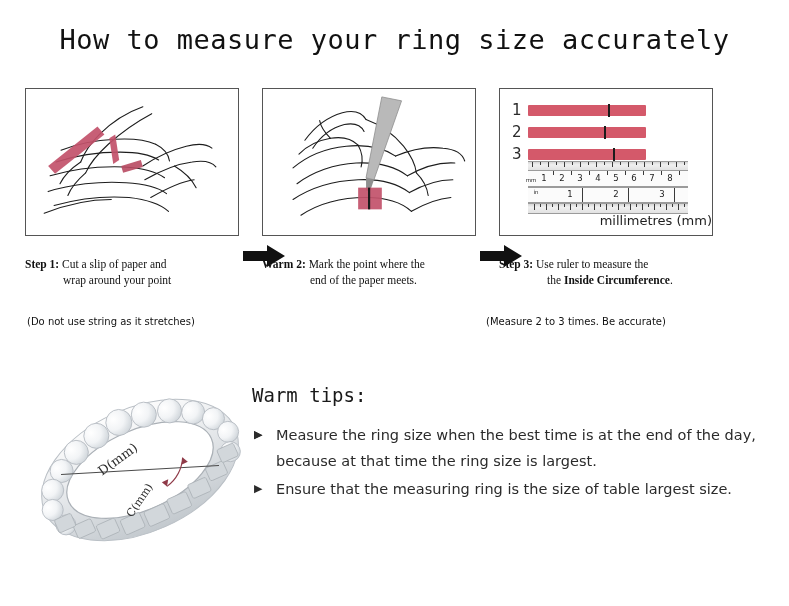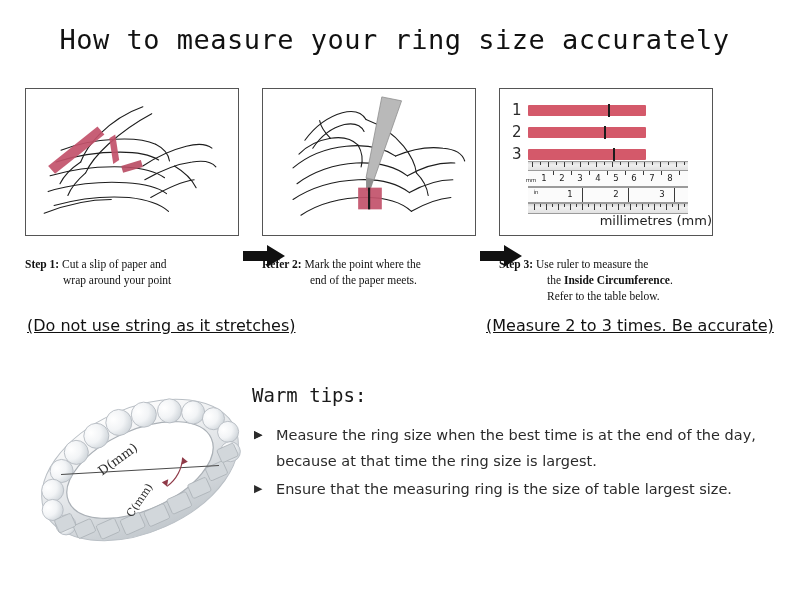--- a/index.html
+++ b/index.html
@@ -78,23 +78,22 @@
   }
   .step-caption .ind {
     display: block;
     padding-left: 38px;
   }
   .step-caption .ind.narrow { padding-left: 48px; }
   .step-caption .strong { font-weight: bold; }
 
   .step-note {
     font-family: "DejaVu Sans", sans-serif;
-    font-size: 16px;
+    font-size: 10px;
     color: #111111;
-    text-decoration: underline;
   }
   .note1 { position: absolute; left: 27px; top: 228px; }
   .note3 { position: absolute; left: 486px; top: 228px; }
 
   
   .hand-svg { display: block; width: 100%; height: 100%; }
 
   
   .measure-wrap {
     position: absolute;
@@ -280,21 +279,21 @@
           <polygon points="104,90 112,92 108,104 104,103" fill="#8f8f8f"></polygon>
         </g>
 
         <g>
           <rect x="96" y="100" width="24" height="22" fill="#c2516a" opacity="0.92"></rect>
           <rect x="106" y="100" width="2.2" height="22" fill="#1b1b1b"></rect>
         </g>
       </svg>
     </div>
     <div class="step-caption">
-      <span class="lbl">Refer 2:</span>
+      <span class="lbl">Warm 2:</span>
       <span>Mark the point where the</span>
       <span class="ind narrow">end of the paper meets.</span>
     </div>
   </div>
 
   <div class="arrow a2">
     <svg viewBox="0 0 42 26" width="42" height="26">
       <polygon points="0,8 24,8 24,2 42,13 24,24 24,18 0,18" fill="#111111"></polygon>
     </svg>
   </div>
@@ -409,21 +408,20 @@
           </div>
         </div>
 
         <div class="mm-caption" style="top:124px;text-align:right;">millimetres (mm)</div>
       </div>
     </div>
     <div class="step-caption">
       <span class="lbl">Step 3:</span>
       <span>Use ruler to measure the</span>
       <span class="ind narrow"><span>the </span><span class="strong">Inside Circumference</span><span>.</span></span>
-      <span class="ind narrow">Refer to the table below.</span>
     </div>
   </div>
 
   <div class="step-note note1">(Do not use string as it stretches)</div>
   <div class="step-note note3">(Measure 2 to 3 times. Be accurate)</div>
 </div>
 
 <div id="bottom">
 
   <div id="ring-figure">

